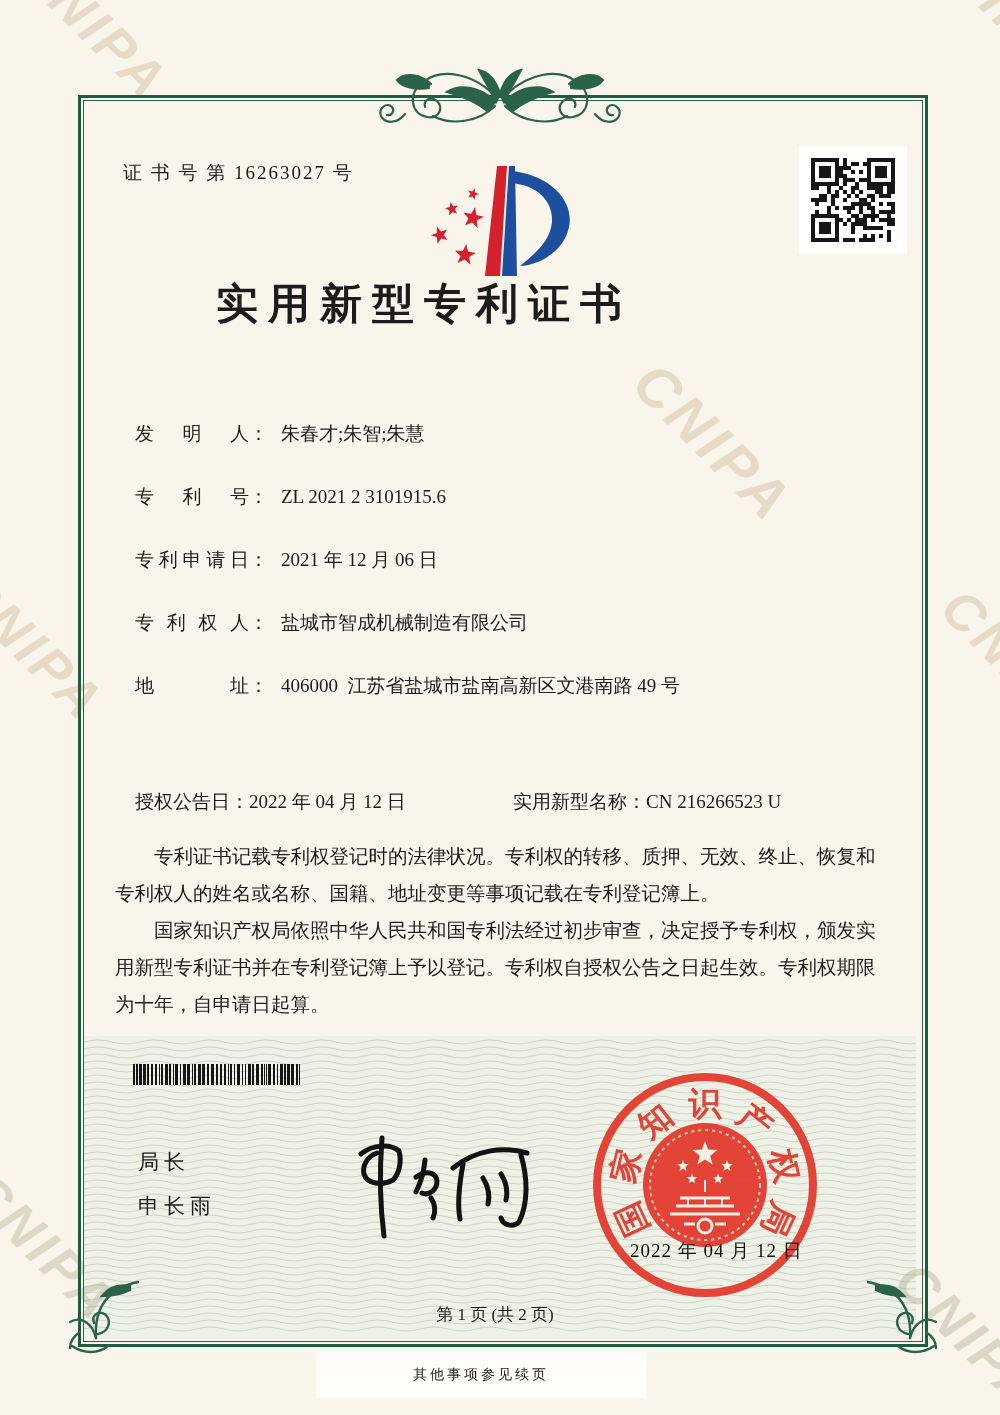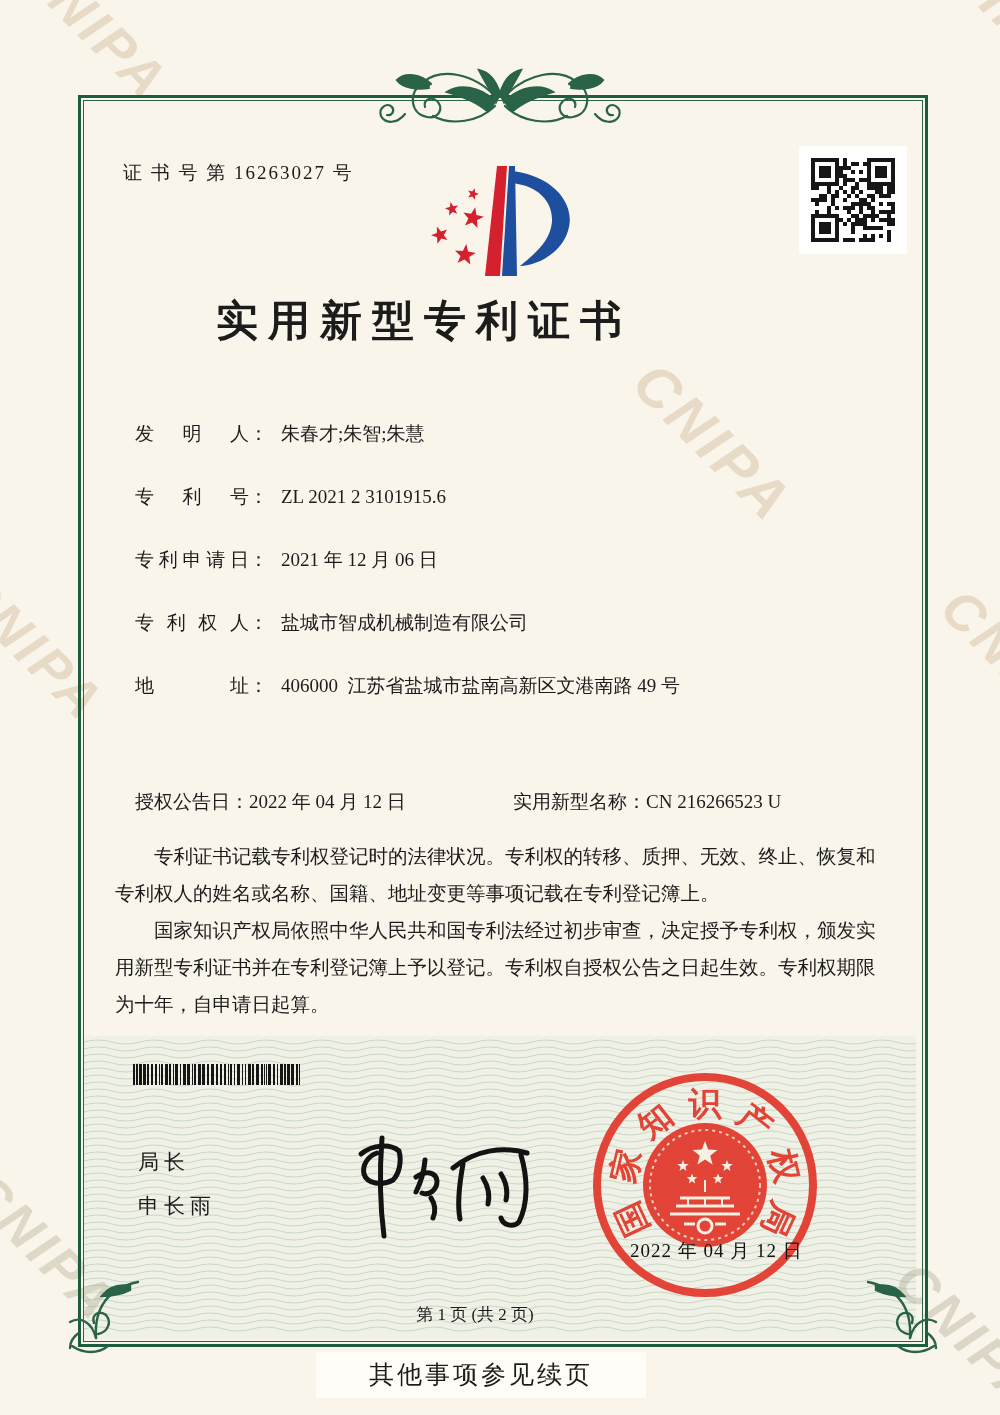--- a/index.html
+++ b/index.html
@@ -25,21 +25,21 @@
   .frame-inner{position:absolute;inset:2px;border:1px solid var(--green2);}
   
   .waves{position:absolute;left:84px;top:1036px;z-index:1;}
   
   .certno{position:absolute;left:123px;top:160px;font-size:19px;letter-spacing:2px;white-space:pre-wrap;z-index:5;}
   .logo{position:absolute;left:420px;top:153px;z-index:5;}
   .qr{position:absolute;left:799px;top:146px;width:108px;height:108px;background:#fff;z-index:5;}
   .qr-grid{position:absolute;left:12px;top:12px;display:grid;grid-template-rows:repeat(21,4px);grid-template-columns:repeat(21,4px);}
   .qr-grid div{width:4px;height:4px;}
   .qr-grid div.on{background:#161616;}
-  .title{position:absolute;left:0;top:293px;width:848px;text-align:center;font-size:42px;font-weight:700;
+  .title{position:absolute;left:0;top:276px;width:848px;text-align:center;font-size:42px;font-weight:700;
          letter-spacing:10px;z-index:5;}
   
   .fields{position:absolute;left:135px;top:421px;width:790px;z-index:5;font-size:19px;line-height:26px;}
   .frow{margin-bottom:37px;white-space:nowrap;}
   .flabel{display:inline-block;width:114px;text-align:justify;text-align-last:justify;vertical-align:top;}
   .fcolon{margin-right:13px;}
   .fvalue{white-space:pre-wrap;}
   .grant{position:absolute;left:135px;top:789px;font-size:19px;z-index:5;white-space:pre-wrap;}
   .grant2{position:absolute;left:513px;top:789px;font-size:19px;z-index:5;white-space:pre-wrap;}
   
@@ -54,23 +54,23 @@
   .sig-svg{position:absolute;left:285px;top:1124px;z-index:5;}
   
   .seal{position:absolute;left:593px;top:1073px;width:224px;height:224px;z-index:6;opacity:.95;}
   .seal-ring-border{position:absolute;inset:0;border:8px solid var(--sealred);border-radius:50%;}
   .seal-ring span{position:absolute;width:34px;height:38px;font:700 33px "Liberation Serif",serif;
                   color:var(--sealred);text-align:center;line-height:38px;}
   .emblem{position:absolute;left:47px;top:47px;}
   .seal-date{position:absolute;left:630px;top:1238px;font-size:19px;letter-spacing:1px;color:#131313;
              white-space:pre-wrap;z-index:7;}
   
-  .pageno{position:absolute;left:0;top:1303px;width:950px;text-align:center;font-size:17px;z-index:5;white-space:pre-wrap;}
+  .pageno{position:absolute;left:0;top:1303px;width:950px;text-align:center;font-size:17px;z-index:5;white-space:pre-wrap;padding-left:20px;}
   .note{position:absolute;left:316px;top:1352px;width:330px;height:46px;background:#fffdf8;text-align:center;
-        line-height:46px;font-size:25px;letter-spacing:3px;z-index:5;}
+        line-height:46px;font-size:14px;letter-spacing:3px;z-index:5;}
   
   .orn-top{position:absolute;left:345px;top:56px;z-index:8;}
   .orn-bl{position:absolute;left:58px;top:1274px;z-index:8;}
   .orn-br{position:absolute;left:856px;top:1274px;z-index:8;transform:scaleX(-1);}
 </style>
 </head>
 <body>
 
 <div class="page">
 

